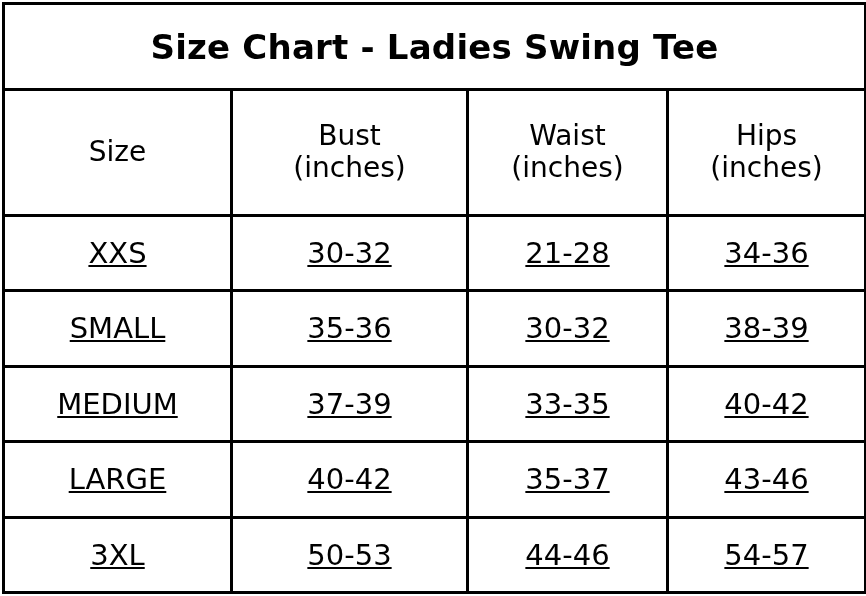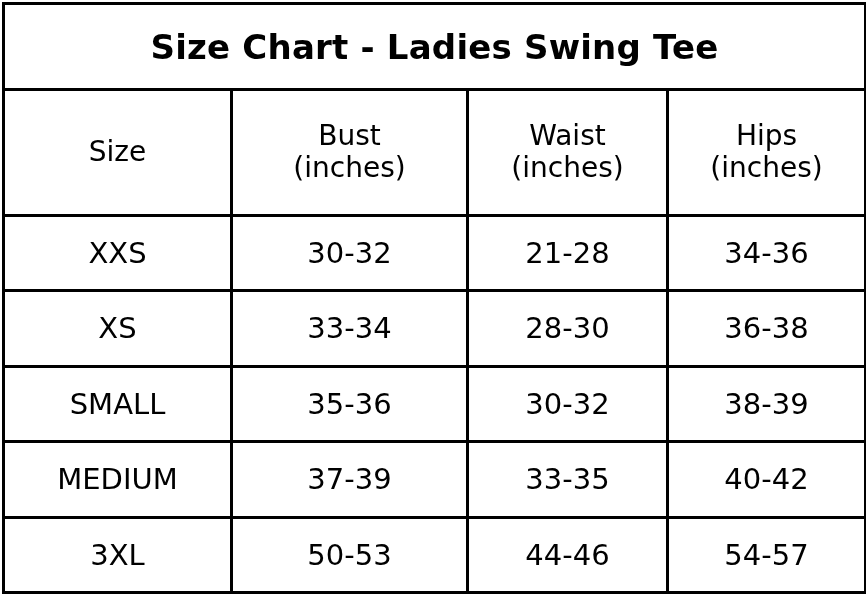--- a/index.html
+++ b/index.html
@@ -46,20 +46,21 @@
     height: 92px;
     line-height: 1.15;
   }
   .header-row th .hdr-line {
     display: block;
   }
   .data-row td {
     font-size: 29px;
     font-weight: normal;
     height: 54px;
+    text-decoration: underline;
   }
   .col-size { width: 228px; }
   .col-bust { width: 236px; }
   .col-waist { width: 200px; }
   .col-hips { width: 198px; }
 </style>
 </head>
 <body>
 
 <div class="chart-wrap">
@@ -92,38 +93,38 @@
         </th>
       </tr>
 
       <tr class="data-row">
         <td>XXS</td>
         <td>30-32</td>
         <td>21-28</td>
         <td>34-36</td>
       </tr>
       <tr class="data-row">
-        <td>XS</td>
-        <td>33-34</td>
-        <td>28-30</td>
-        <td>36-38</td>
-      </tr>
-      <tr class="data-row">
         <td>SMALL</td>
         <td>35-36</td>
         <td>30-32</td>
         <td>38-39</td>
       </tr>
       <tr class="data-row">
         <td>MEDIUM</td>
         <td>37-39</td>
         <td>33-35</td>
         <td>40-42</td>
       </tr>
       <tr class="data-row">
+        <td>LARGE</td>
+        <td>40-42</td>
+        <td>35-37</td>
+        <td>43-46</td>
+      </tr>
+      <tr class="data-row">
         <td>3XL</td>
         <td>50-53</td>
         <td>44-46</td>
         <td>54-57</td>
       </tr>
     </tbody>
   </table>
 </div>
 
 </body></html>

